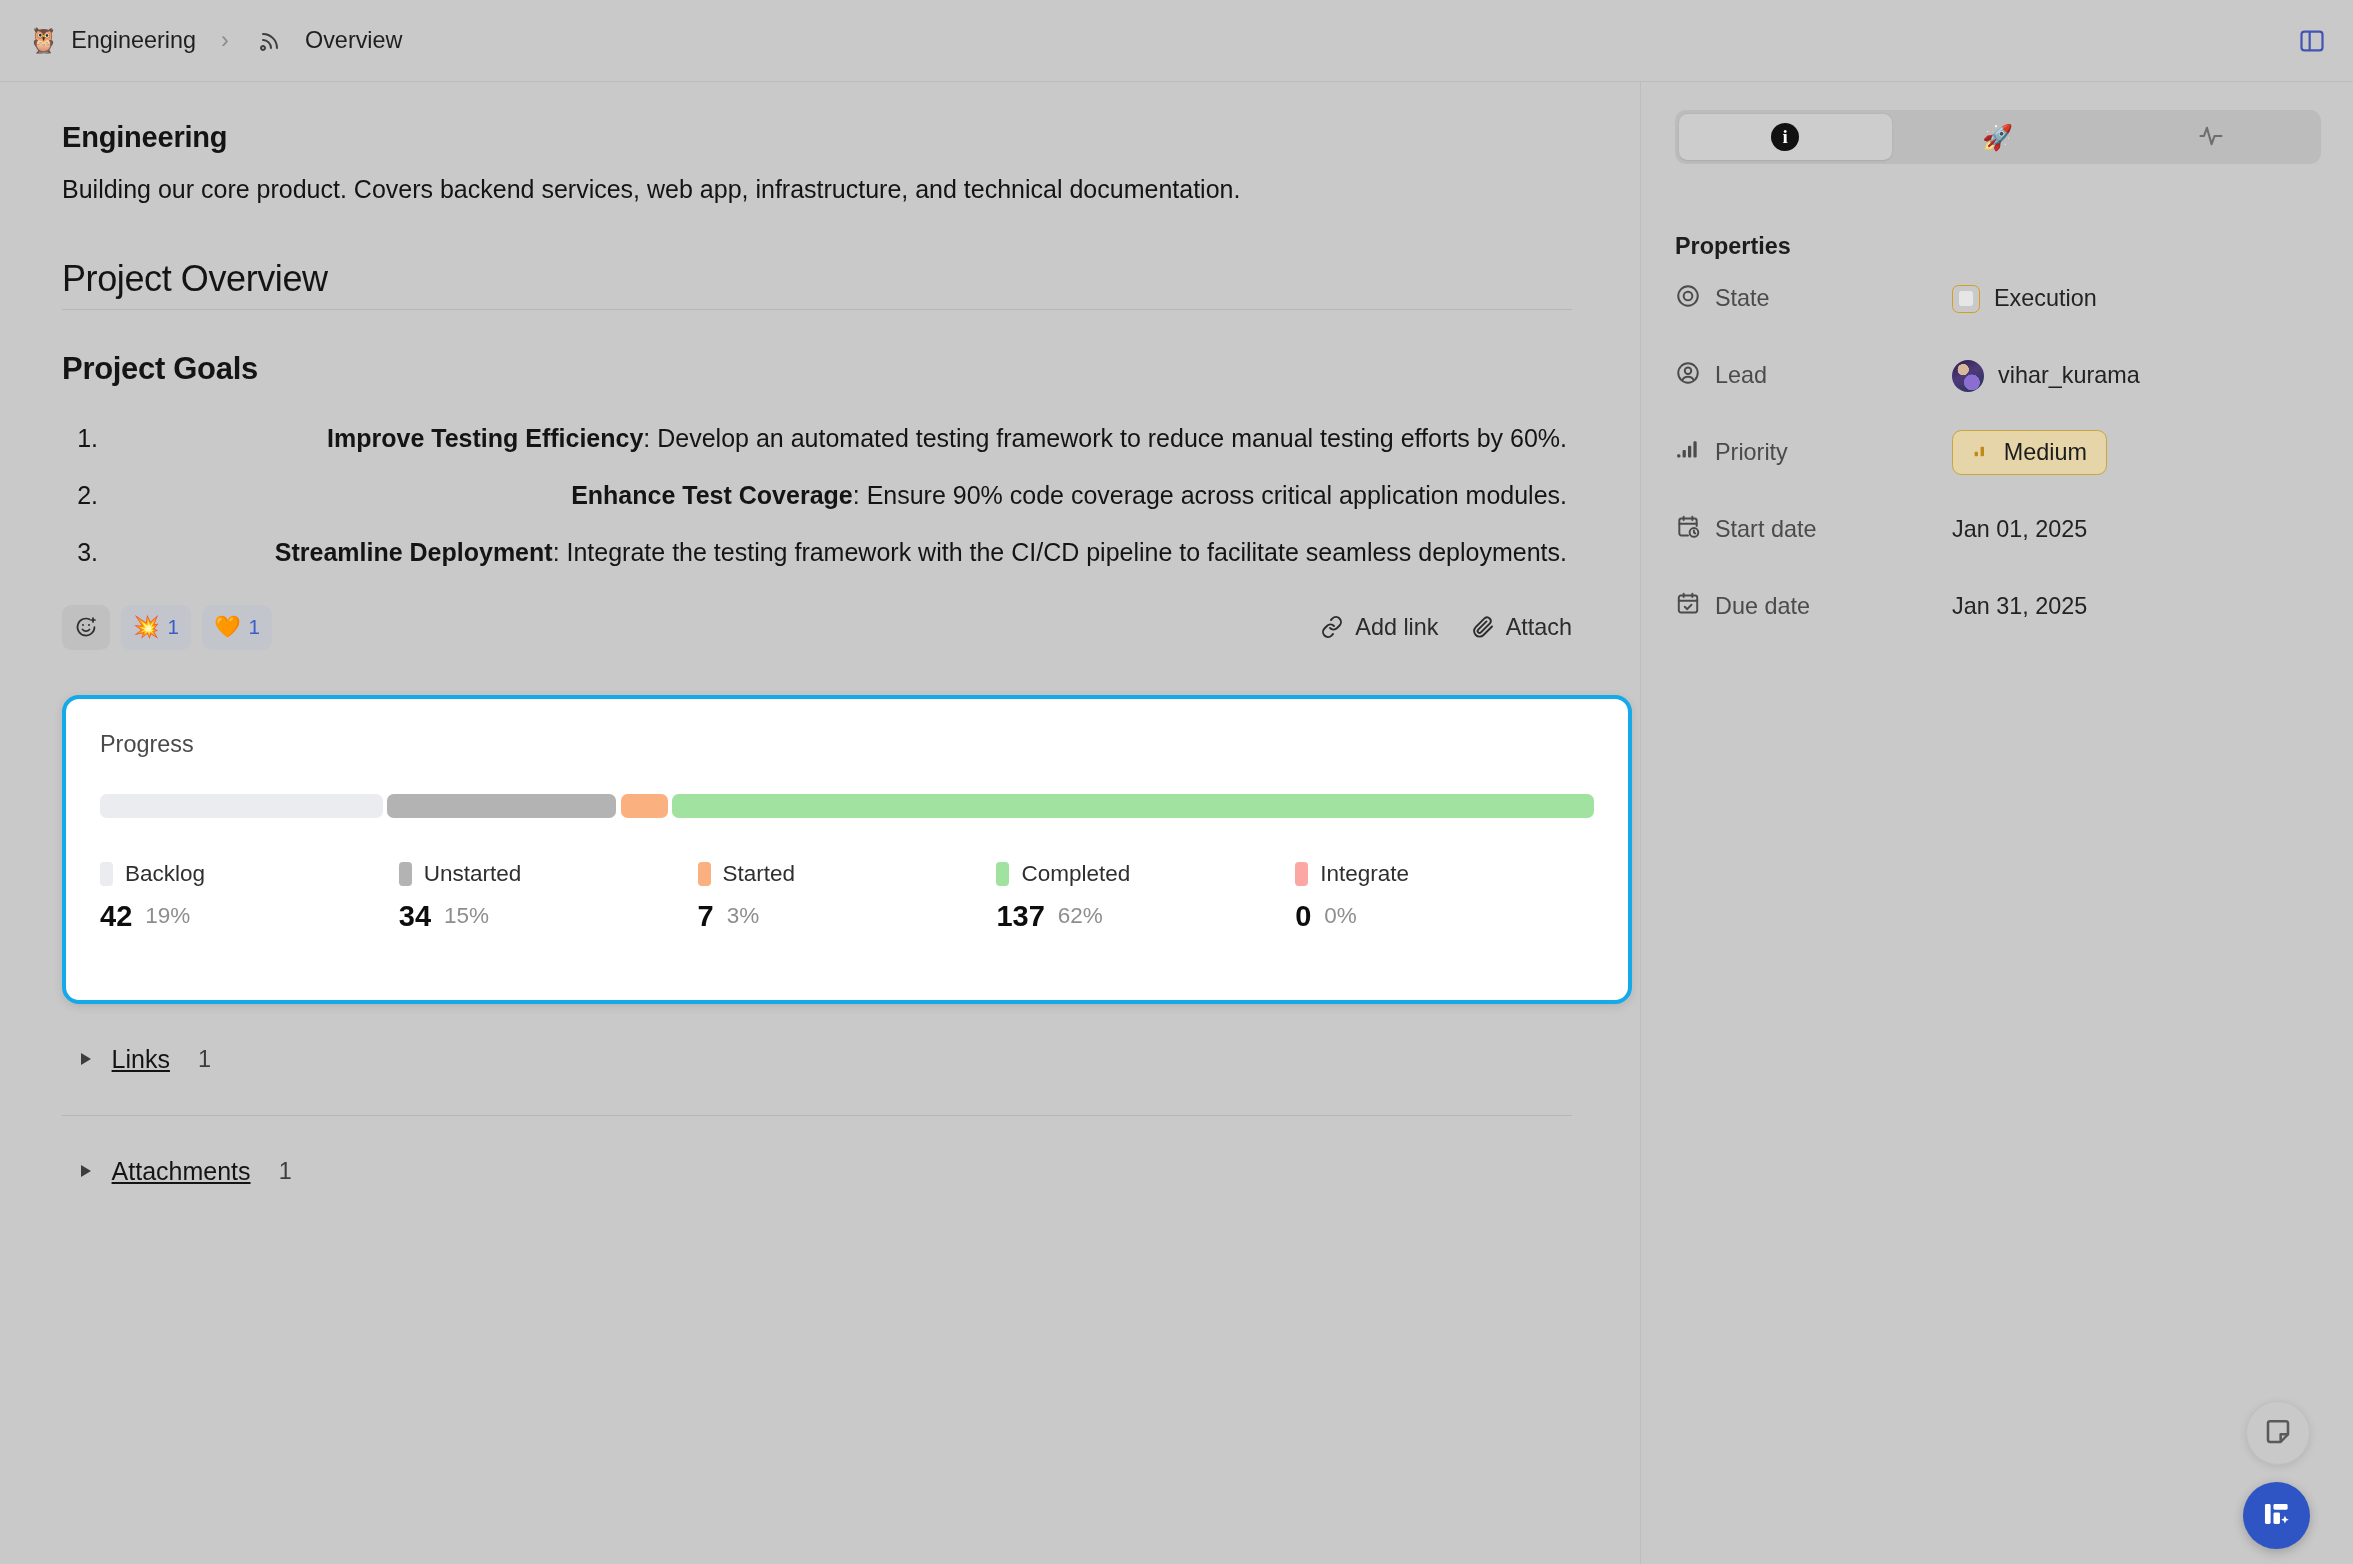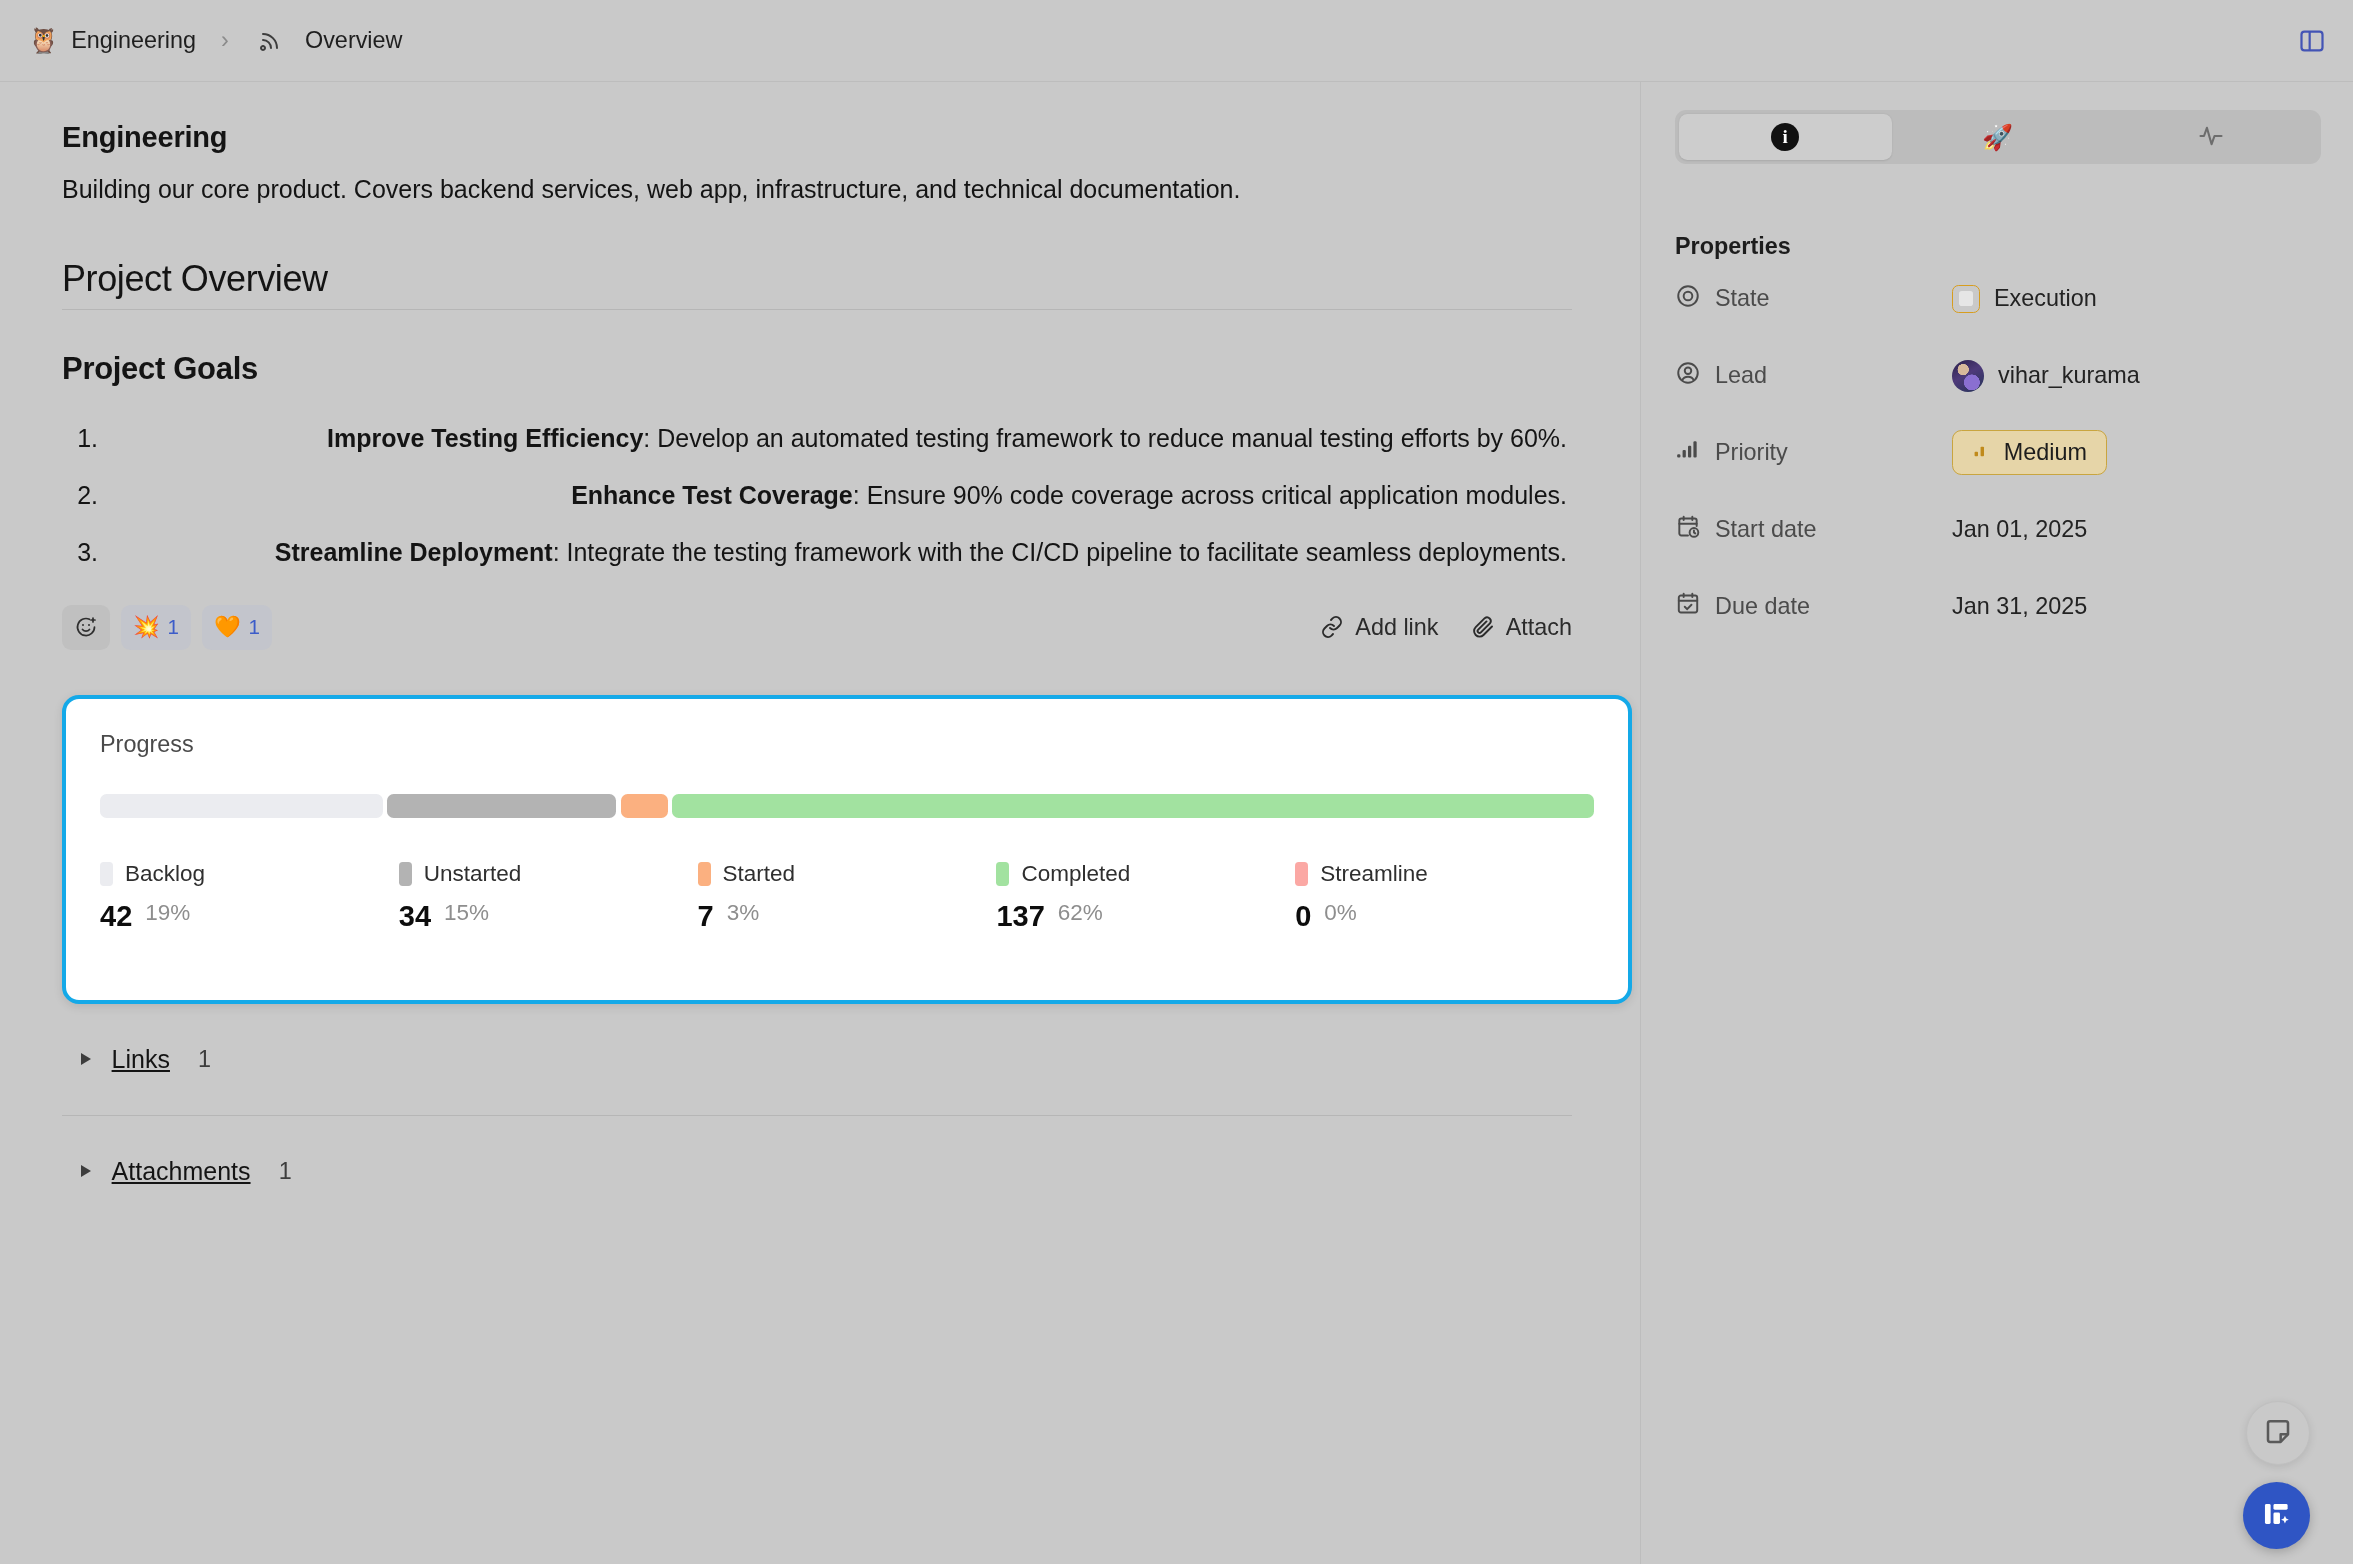--- a/index.html
+++ b/index.html
@@ -90,21 +90,21 @@
     box-shadow: 0 2.8px 9.4px rgba(0,0,0,.10);
   }
   .progress-title { font-size: 23.4px; color: #4a4a4a; }
   .bar { display: flex; align-items: center; gap: 4.7px; margin-top: 36px; height: 24px; }
   .seg { height: 24px; border-radius: 6.6px; }
   .legend { display: flex; margin-top: 43px; }
   .legend-col { width: 20%; }
   .legend-head { display: flex; align-items: center; gap: 12px; }
   .legend-swatch { width: 13px; height: 24px; border-radius: 3.7px; }
   .legend-label { font-size: 22.5px; color: #2f2f2f; }
-  .legend-vals { margin-top: 13px; display: flex; align-items: flex-start; gap: 13px; }
+  .legend-vals { margin-top: 13px; display: flex; align-items: center; gap: 13px; }
   .legend-count { font-size: 29px; font-weight: bold; color: #0d0d0d; }
   .legend-pct { font-size: 22.5px; color: #8e8e8e; }
 
   
   .rule { width: 1510px; height: 0.9px; background: #b6b6b6; margin-top: 41px; }
   .collapse-row {
     display: flex; align-items: center; gap: 20.6px;
     margin-top: 41px; padding-left: 19px;
   }
   .tri {
@@ -307,21 +307,21 @@
             <span class="legend-label">Completed</span>
           </div>
           <div class="legend-vals">
             <span class="legend-count">137</span>
             <span class="legend-pct">62%</span>
           </div>
         </div>
         <div class="legend-col">
           <div class="legend-head">
             <span class="legend-swatch" style="background:#fba8a4"></span>
-            <span class="legend-label">Streamline</span>
+            <span class="legend-label">Integrate</span>
           </div>
           <div class="legend-vals">
             <span class="legend-count">0</span>
             <span class="legend-pct">0%</span>
           </div>
         </div>
       </div>
     </div>
 
     <div class="collapse-row">

